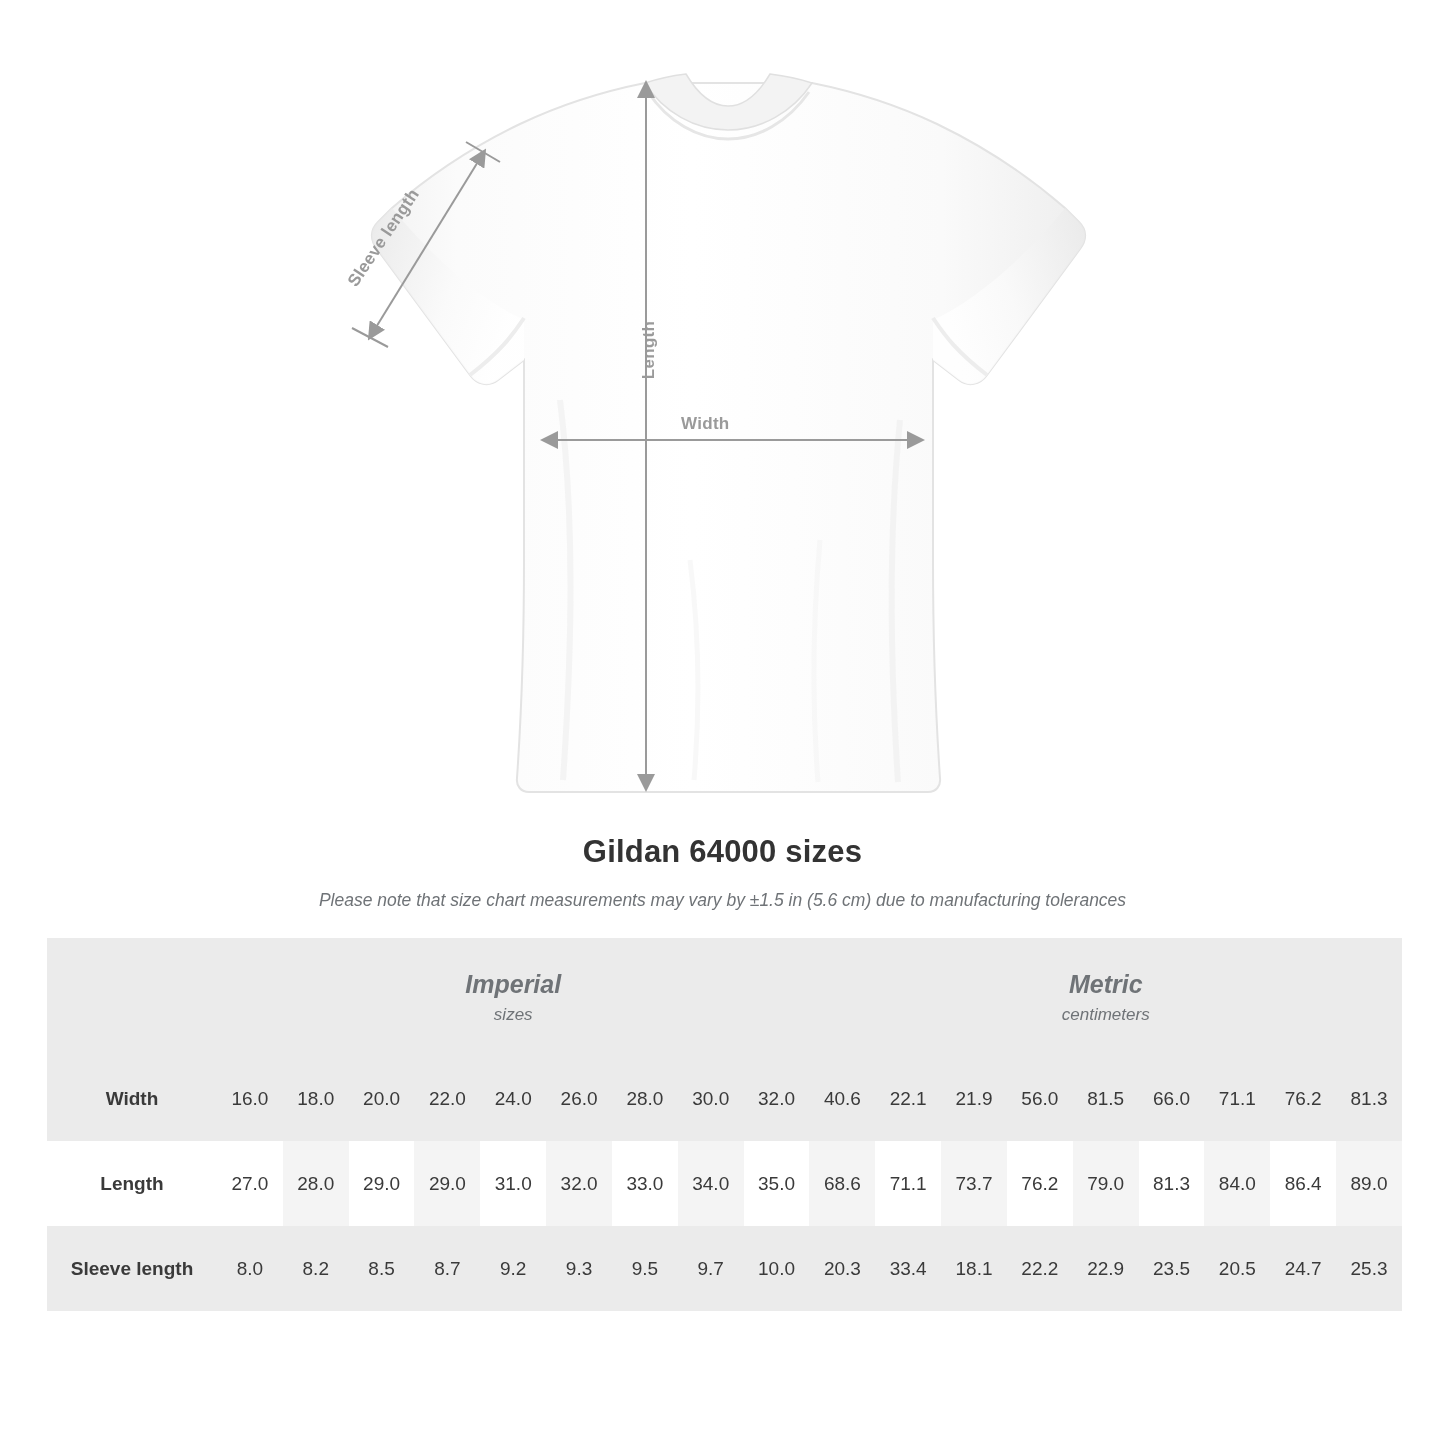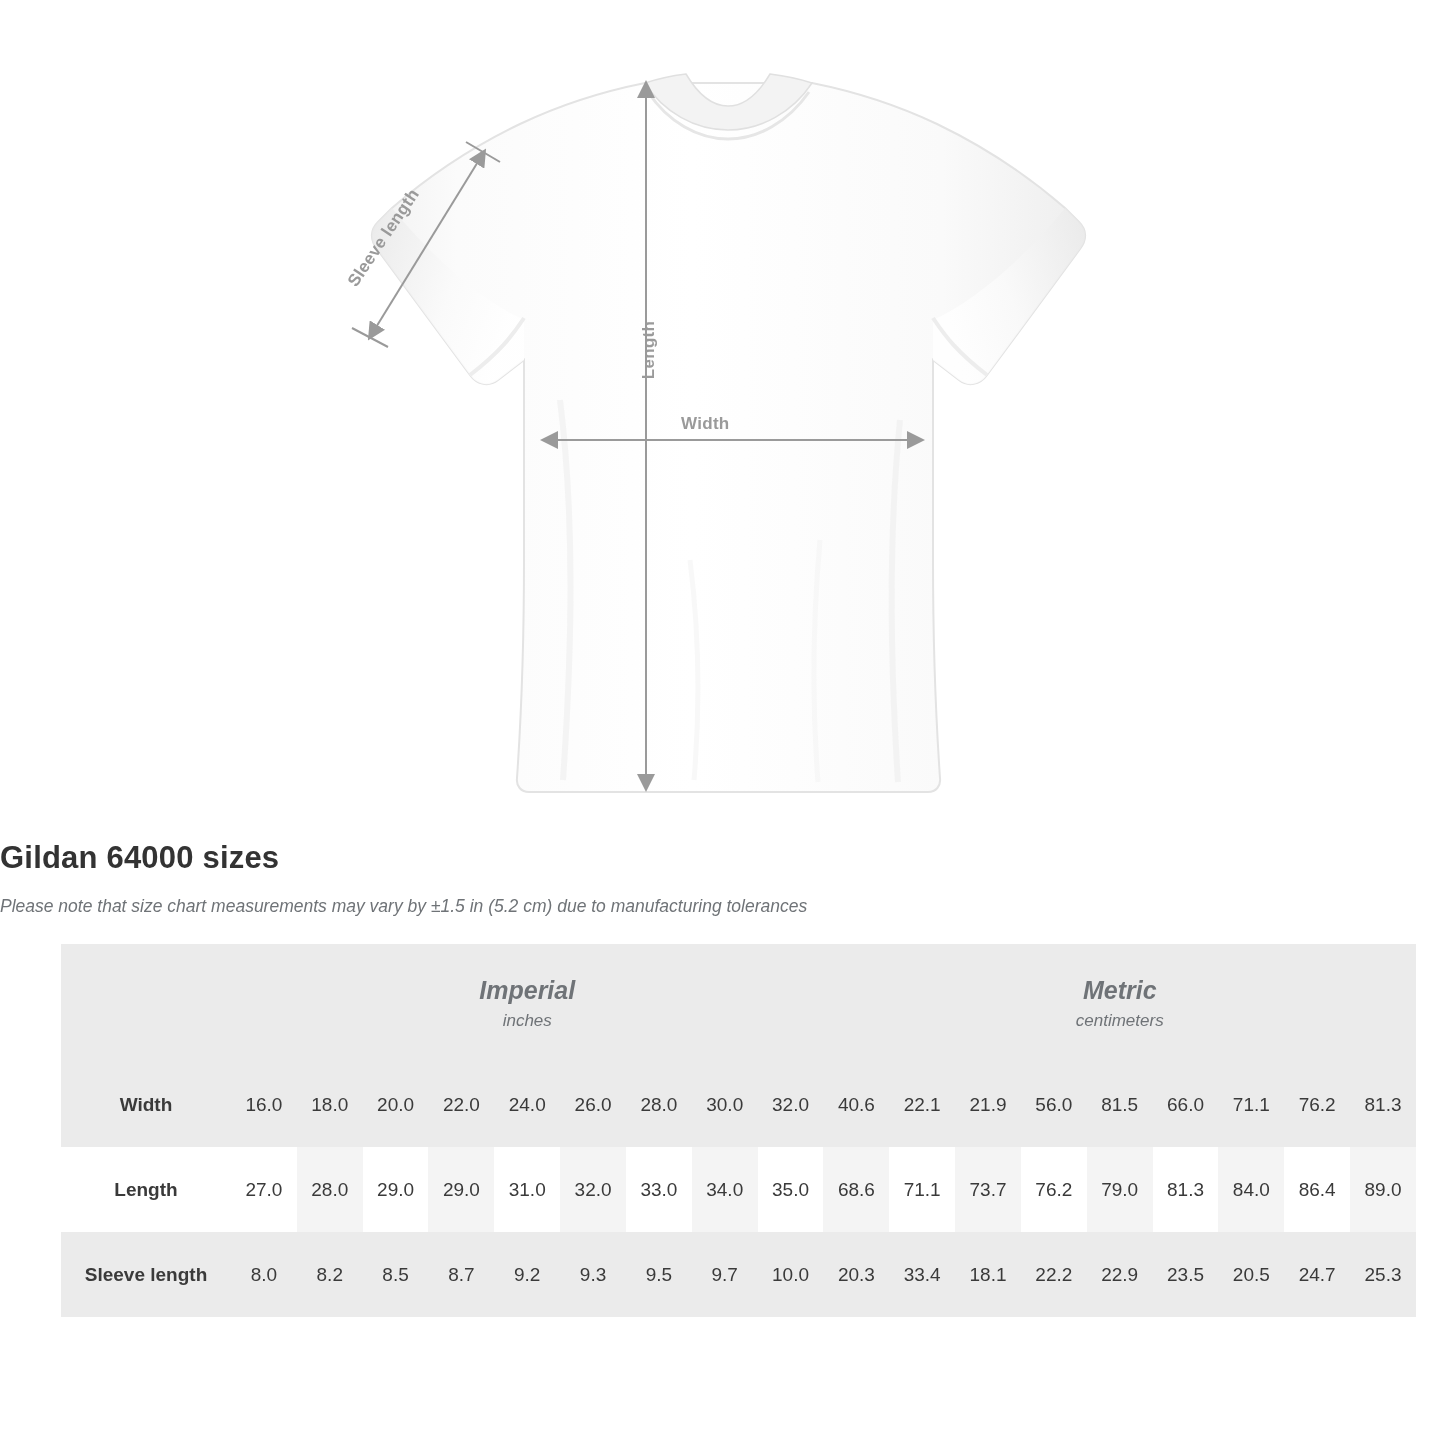--- a/index.html
+++ b/index.html
@@ -51,41 +51,41 @@
     transform: rotate(-90deg);
     transform-origin: center center;
   }
   .label-width {
     left: 681px;
     top: 414px;
   }
 
   
   .title-block {
-    text-align: left;
-    margin-top: 10px;
+    text-align: center;
+    margin-top: 4px;
   }
   .chart-title {
     font-size: 31px;
     font-weight: bold;
     color: #333333;
     margin: 0;
     letter-spacing: 0.2px;
   }
   .chart-note {
     font-size: 17.5px;
     font-style: italic;
     color: #6f7377;
     margin-top: 20px;
   }
 
   
   .table-wrap {
     margin-top: 27px;
-    padding: 0 61px;
+    padding: 0 47px;
   }
   table.size-table {
     border-collapse: collapse;
     width: 1355px;
     table-layout: fixed;
   }
   table.size-table td, table.size-table th {
     text-align: center;
     vertical-align: middle;
     font-weight: normal;
@@ -219,31 +219,31 @@
       </g>
     </svg>
 
     <div class="dim-label label-sleeve">Sleeve length</div>
     <div class="dim-label label-length">Length</div>
     <div class="dim-label label-width">Width</div>
   </div>
 
   <div class="title-block">
     <div class="chart-title">Gildan 64000 sizes</div>
-    <div class="chart-note">Please note that size chart measurements may vary by ±1.5 in (5.2 cm) due to manufacturing tolerances</div>
+    <div class="chart-note">Please note that size chart measurements may vary by ±1.5 in (5.6 cm) due to manufacturing tolerances</div>
   </div>
 
   <div class="table-wrap">
     <table class="size-table">
       <tbody>
         <tr class="unit-row">
           <td class="col-first"></td>
           <td colspan="9">
             <div class="unit-name">Imperial</div>
-            <div class="unit-sub">inches</div>
+            <div class="unit-sub">sizes</div>
           </td>
           <td colspan="9">
             <div class="unit-name">Metric</div>
             <div class="unit-sub">centimeters</div>
           </td>
         </tr>
 
 
         <tr class="data-row row-shade">
           <td class="rowlabel col-first">Width</td>

